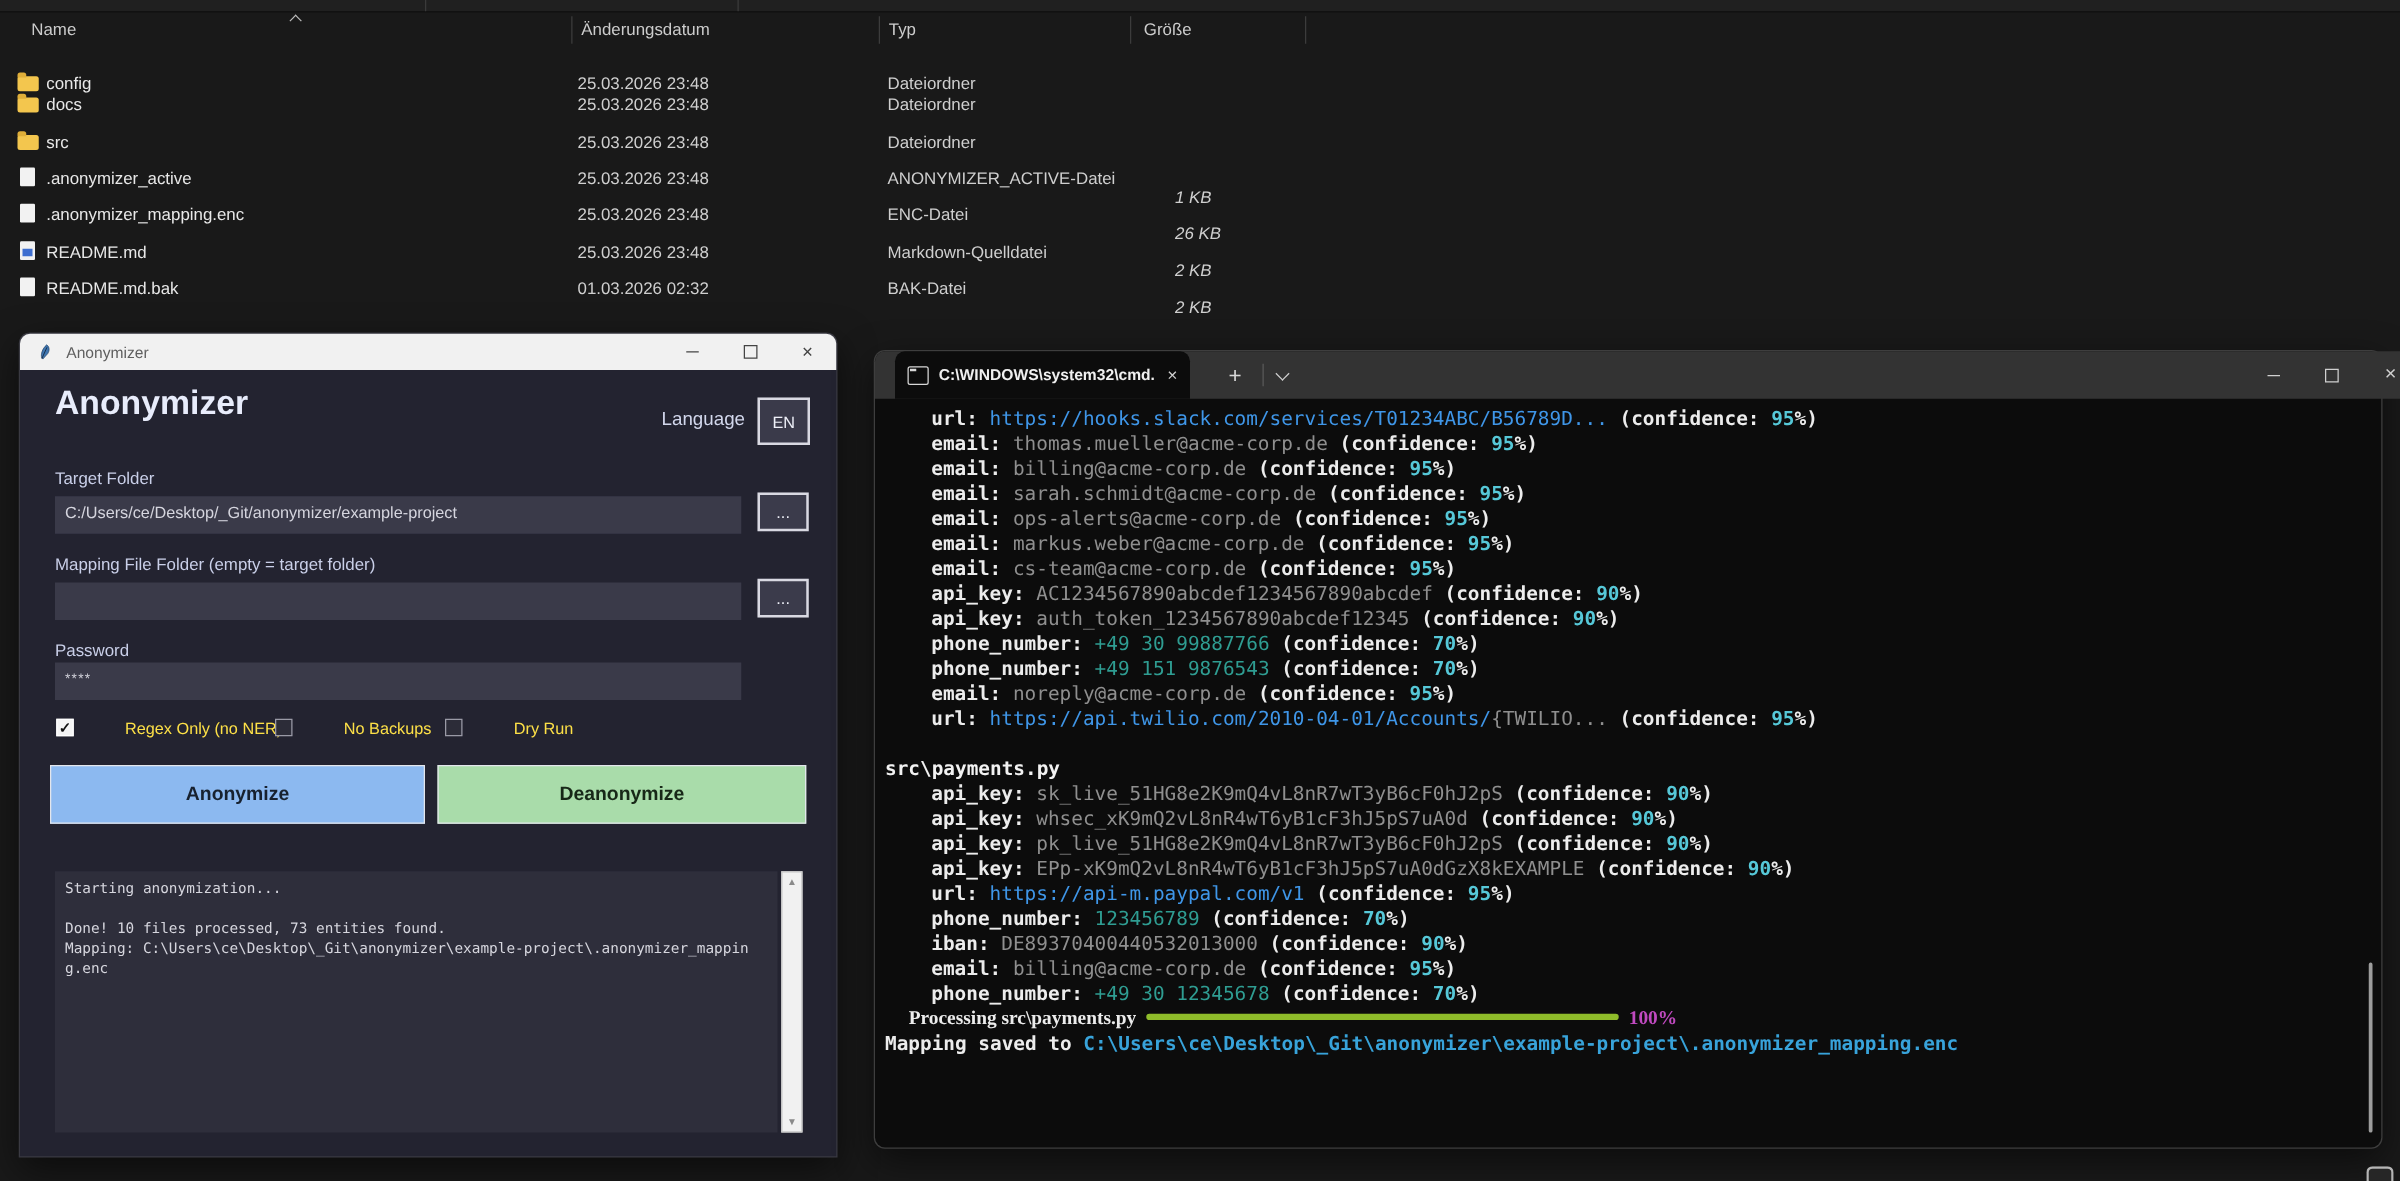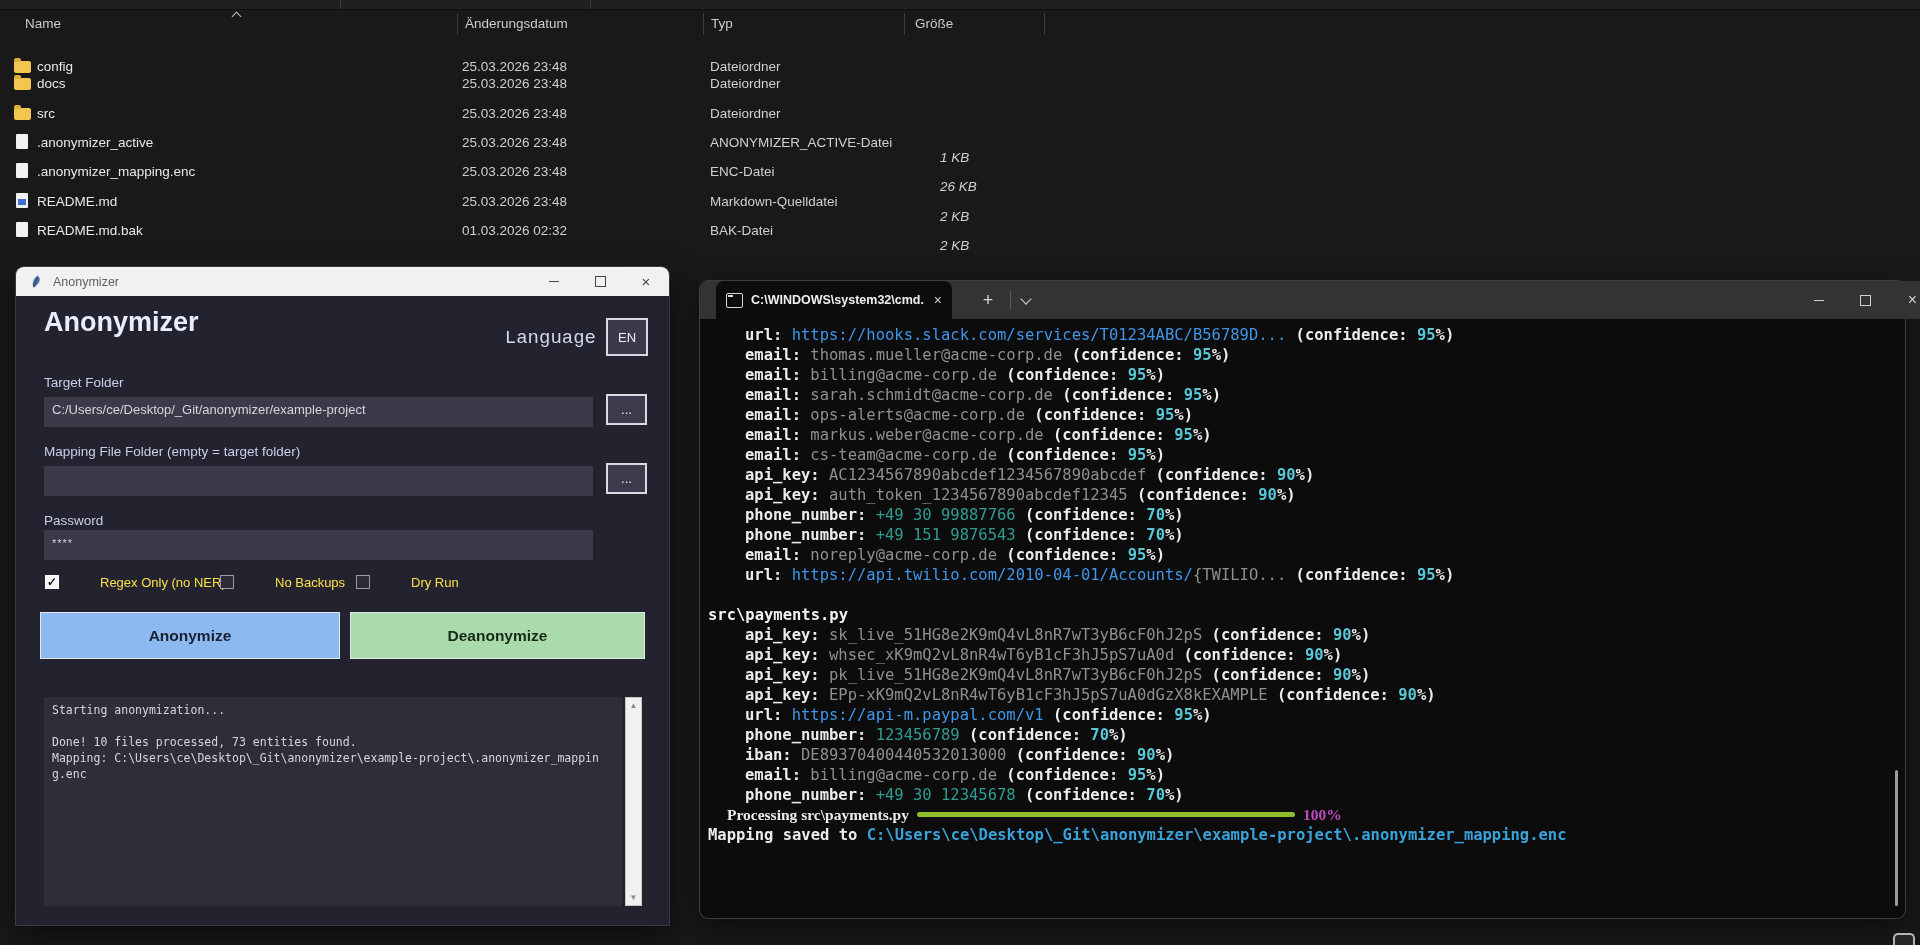--- a/index.html
+++ b/index.html
@@ -28,21 +28,21 @@
   .anon{position:absolute;left:16px;top:267px;width:653px;height:658px;background:#232330;border-radius:8px 8px 0 0;box-shadow:0 0 0 1px #3a3a42,0 10px 30px rgba(0,0,0,.55);}
   .anon-titlebar{position:absolute;left:0;top:0;width:100%;height:29px;background:#f1f1f1;border-radius:8px 8px 0 0;display:flex;align-items:center;}
   .anon-title{font-size:12.5px;color:#5f5f5f;margin-left:10px;}
   .feather{margin-left:13px;width:14px;height:14px;}
   .anon-controls{position:absolute;right:0;top:0;height:29px;display:flex;}
   .anon-controls .ac{width:46px;height:29px;display:flex;align-items:center;justify-content:center;color:#444;}
   .dash-dark{display:inline-block;width:10px;height:1px;background:#444;}
   .sq-dark{display:inline-block;width:9px;height:9px;border:1px solid #444;}
   .x-dark{font-size:15px;color:#444;line-height:1;}
   .a-heading{position:absolute;left:28px;top:40px;font-size:27px;font-weight:bold;color:#e8ecfb;}
-  .a-lang-label{position:absolute;right:73px;top:60px;font-size:19px;color:#d2d7ec;font-family:Liberation Mono, monospace;}
+  .a-lang-label{position:absolute;right:73px;top:60px;font-size:15px;color:#d2d7ec;}
   .a-lang-btn{position:absolute;right:21px;top:51px;width:38px;height:34px;background:#3a3a4a;border:2px solid #d9d9e2;color:#eef0f8;font-size:13px;display:flex;align-items:center;justify-content:center;}
   .a-label{position:absolute;left:28px;font-size:13.5px;color:#c9cfe8;}
   .a-input{position:absolute;left:28px;width:549px;height:30px;background:#3a3a49;color:#d5d5de;font-size:13px;line-height:26px;padding-left:8px;box-sizing:border-box;}
   .a-browse{position:absolute;left:590px;width:41px;height:31px;background:#3b3b4b;border:2px solid #d9d9e2;color:#eef0f8;font-size:13px;display:flex;align-items:center;justify-content:center;box-sizing:border-box;}
   .a-pass{letter-spacing:1px;font-size:11px;color:#cfcfd8;}
   .cbx{position:absolute;width:14px;height:14px;box-sizing:border-box;}
   .cbx.on{background:#f4f4f4;border:1px solid #fff;color:#111;font-size:12px;line-height:13px;text-align:center;font-weight:bold;}
   .cbx.off{background:#2c2c38;border:1px solid #9a9aa6;}
   .cbx-label{position:absolute;font-size:13px;color:#fde047;margin-left:33px;}
   .a-btn{position:absolute;top:345px;height:47px;display:flex;align-items:center;justify-content:center;font-weight:bold;font-size:15.5px;border:1px solid #e3e6ec;box-sizing:border-box;}

